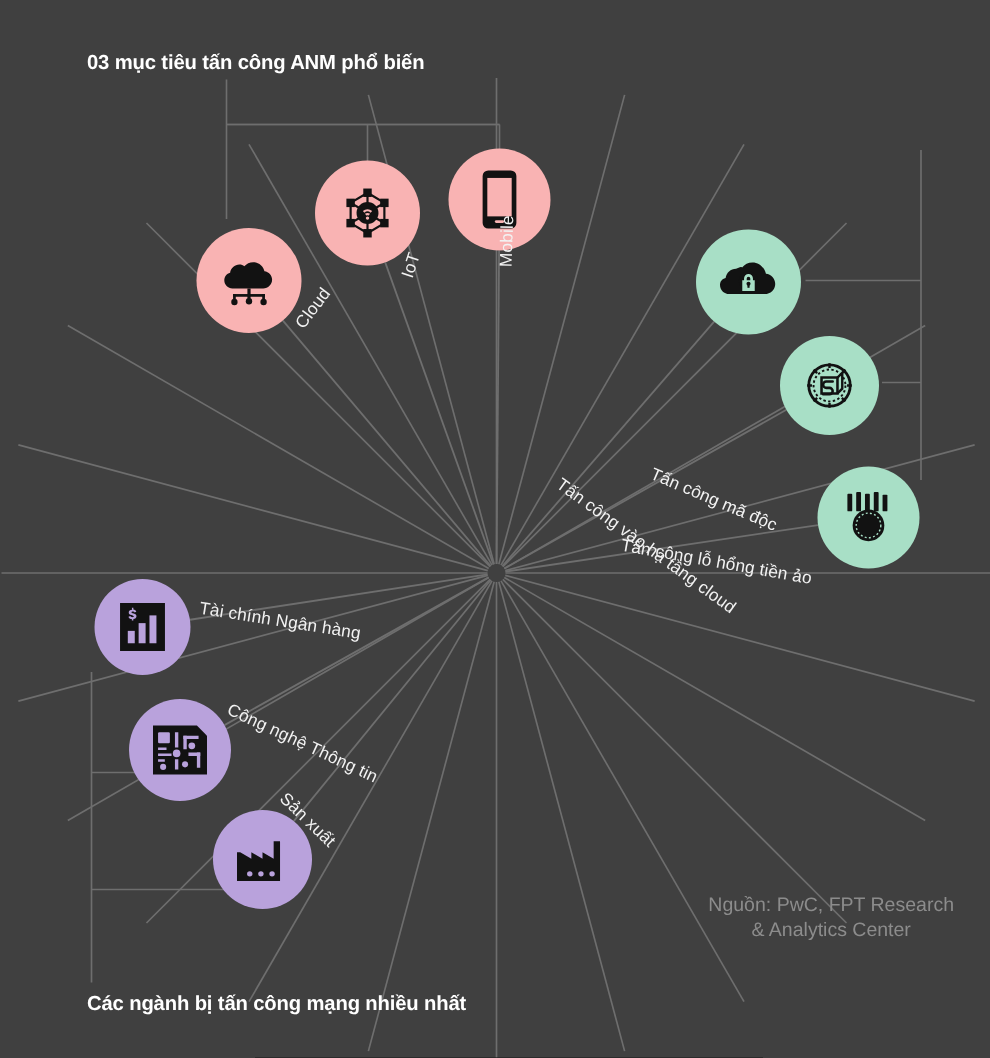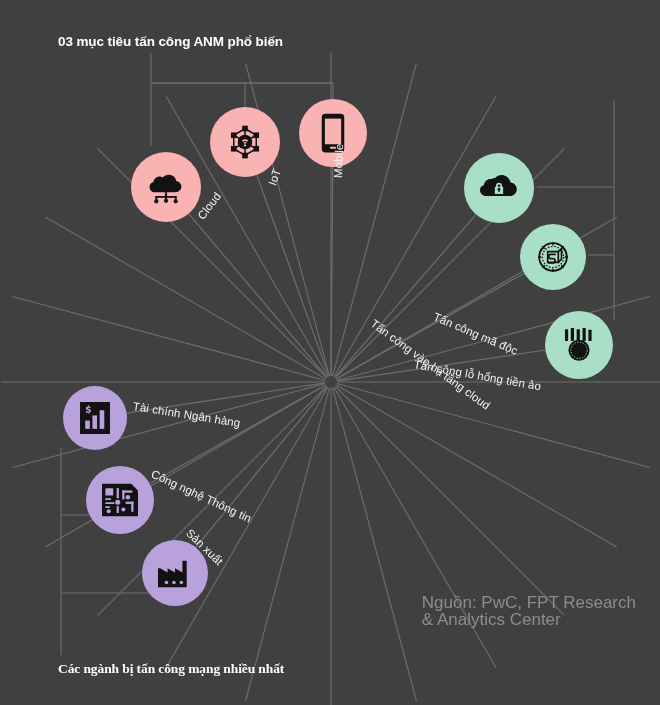--- a/index.html
+++ b/index.html
@@ -23,28 +23,28 @@
     position:absolute;
     color:#ffffff;
     font-weight:bold;
     font-size:13.5px;
     letter-spacing:-0.1px;
     line-height:19px;
     white-space:pre-line;
   }
   #title-targets{ left:58px; top:32px; }
   #title-attacks{ right:24px; top:32px; text-align:right; }
-  #title-industries{ left:58px; top:659px;font-family:Liberation Serif, serif; }
+  #title-industries{ left:58px; top:659px; }
   #source-note{
     position:absolute;
     right:24px; top:594px;
     color:#8c8c8c;
-    font-size:17px;
+    font-size:13px;
     line-height:17px;
-    text-align:left;
+    text-align:center;
     white-space:pre-line;
     font-weight:normal;
   }
   .node{
     position:absolute;
     border-radius:50%;
     display:flex;
     align-items:center;
     justify-content:center;
   }

